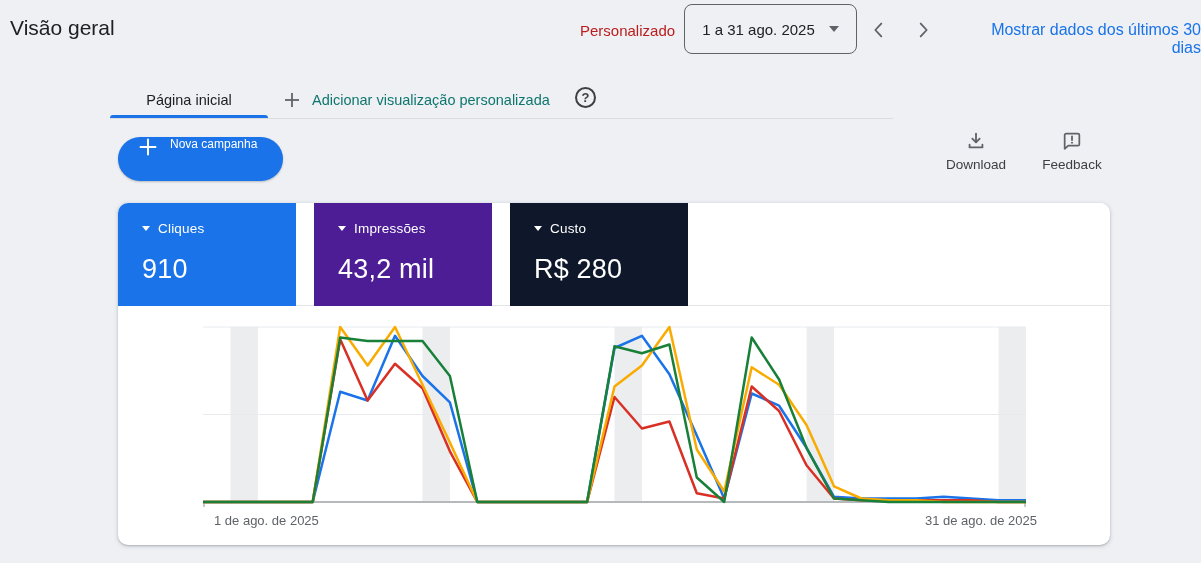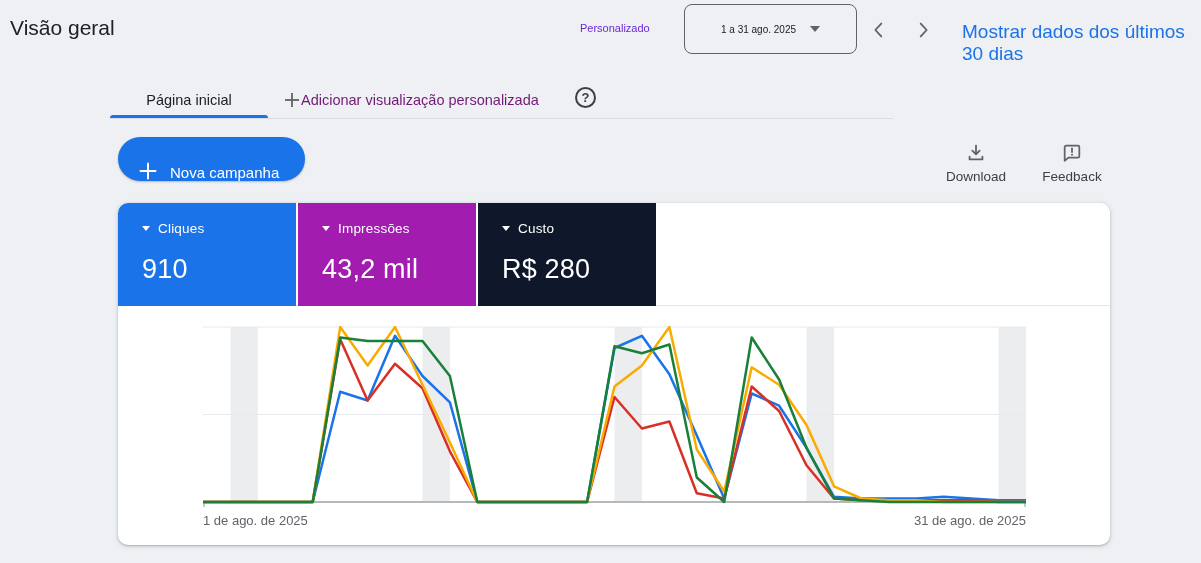--- a/index.html
+++ b/index.html
@@ -7,75 +7,75 @@
   body {
     font-family: "Liberation Sans", "DejaVu Sans", sans-serif;
     background:#eef0f4;
     color:#202124;
     overflow:hidden;
   }
   .stage { position:relative; width:1201px; height:520px;padding-left:45px; }
 
   
   .page-title { position:absolute; left:10px; top:16px; font-size:21px; color:#202124; }
-  .range-mode { position:absolute; left:580px; top:22px; font-size:11px; color:#6d28d9; }
+  .range-mode { position:absolute; left:580px; top:22px; font-size:15px; color:#b91c1c; }
   .date-box {
     position:absolute; left:684px; top:4px; width:173px; height:50px;
     border:1.5px solid #5f6368; border-radius:8px;
     display:flex; align-items:center; justify-content:center; gap:14px;
     cursor:pointer; background:transparent;
   }
-  .date-box .date-text { font-size:10px; color:#202124; }
+  .date-box .date-text { font-size:15px; color:#202124; }
   .caret-down {
     width:0; height:0; border-left:5px solid transparent; border-right:5px solid transparent;
     border-top:6px solid #5f6368;
   }
   .chev-btn { position:absolute; top:15px; width:30px; height:30px; display:flex; align-items:center; justify-content:center; cursor:pointer; }
   .chev-left { left:864px; } .chev-right { left:908px; }
-  .link-30 { position:absolute; left:962px; top:21px; font-size:19px; font-weight:500; color:#1a73e8; cursor:pointer; }
+  .link-30 { position:absolute; left:962px; top:21px; font-size:16px; font-weight:500; color:#1a73e8; cursor:pointer;text-align:right; }
 
   
   .tab-home { position:absolute; left:110px; top:84px; width:158px; height:32px;
     display:flex; align-items:center; justify-content:center;
     font-size:14.5px; font-weight:500; color:#202124; cursor:pointer; }
   .tab-underline { position:absolute; left:110px; top:115px; width:158px; height:3px; background:#1a73e8; border-radius:3px 3px 0 0; }
   .tab-divider { position:absolute; left:110px; top:118px; width:783px; height:1px; background:#dadce0; }
-  .tab-add { position:absolute; left:283px; top:84px; height:32px; display:flex; align-items:center; 
-    font-size:14.5px; color:#701a75; cursor:pointer; }
+  .tab-add { position:absolute; left:283px; top:84px; height:32px; display:flex; align-items:center; gap:11px;
+    font-size:14.5px; color:#0f766e; cursor:pointer; }
   .help-btn { position:absolute; left:575px; top:87px; width:21px; height:21px; border:2px solid #3c4043; border-radius:50%;
     display:flex; align-items:center; justify-content:center; font-size:13px; font-weight:700; color:#3c4043; cursor:pointer; }
 
   
   .new-campaign {
     position:absolute; left:118px; top:137px; height:44px; padding:0 26px 0 20px;
     background:#1a73e8; color:#fff; border:none; border-radius:22px;
-    display:flex; align-items:flex-end; gap:12px; font-size:15px; font-weight:500; cursor:pointer;
+    display:flex; align-items:flex-start; gap:12px; font-size:12px; font-weight:500; cursor:pointer;
     font-family:inherit;
     box-shadow:0 1px 2px rgba(60,64,67,.3);
   }
-  .icon-text-btn { position:absolute; top:142px; width:76px; display:flex; flex-direction:column; align-items:center; gap:5px;
+  .icon-text-btn { position:absolute; top:130px; width:76px; display:flex; flex-direction:column; align-items:center; gap:5px;
     color:#3c4043; font-size:13.5px; cursor:pointer; }
   .btn-download { left:938px; } .btn-feedback { left:1034px; }
 
   
   .card {
     position:absolute; left:118px; top:203px; width:992px; height:342px;
     background:#fff; border-radius:10px; overflow:hidden;
     box-shadow:0 1px 2px rgba(60,64,67,.28), 0 1px 4px 1px rgba(60,64,67,.12);
   }
-  .metric-row { display:flex; gap:2px; height:103px; border-bottom:1px solid #e4e5e7; background:#fff; }
+  .metric-row { display:flex; gap:18px; height:103px; border-bottom:1px solid #e4e5e7; background:#fff; }
   .metric-seg { width:178px; height:103px; padding:18px 0 0 24px; color:#fff; cursor:pointer; flex-shrink:0; }
   .metric-label { display:flex; align-items:center; gap:8px; font-size:13.5px; font-weight:500; letter-spacing:.2px; white-space:nowrap; }
   .metric-caret { width:0; height:0; border-left:4.5px solid transparent; border-right:4.5px solid transparent; border-top:5.5px solid #fff; }
   .metric-value { margin-top:18px; font-size:27px; font-weight:400; letter-spacing:.2px; }
   .chart-tools { position:relative; flex:1; }
 
   
   .plot-wrap { position:absolute; left:85px; top:119px; width:823px; height:186px; }
-  .axis-labels { position:absolute; left:85px; top:310px; width:823px; display:flex; justify-content:space-between;
+  .axis-labels { position:absolute; left:96px; top:310px; width:823px; display:flex; justify-content:space-between;
     font-size:13px; color:#5f6368; }
   svg { display:block; }
 </style>
 </head>
 <body>
 
 <div class="stage">
 
   <div class="page-title">Visão geral</div>
   <div class="range-mode">Personalizado</div>
@@ -143,21 +143,21 @@
     <div class="metric-row">
 
       <div class="metric-seg" style="background: rgb(26, 115, 232);">
         <div class="metric-label">
           <span class="metric-caret"></span>
           <span>Cliques</span>
         </div>
         <div class="metric-value">910</div>
       </div>
 
-      <div class="metric-seg" style="background: #a21caf;">
+      <div class="metric-seg" style="background: #4c1d95;">
         <div class="metric-label">
           <span class="metric-caret"></span>
           <span>Impressões</span>
         </div>
         <div class="metric-value">43,2 mil</div>
       </div>
 
 
       <div class="metric-seg" style="background: #0f172a;">
         <div class="metric-label">

